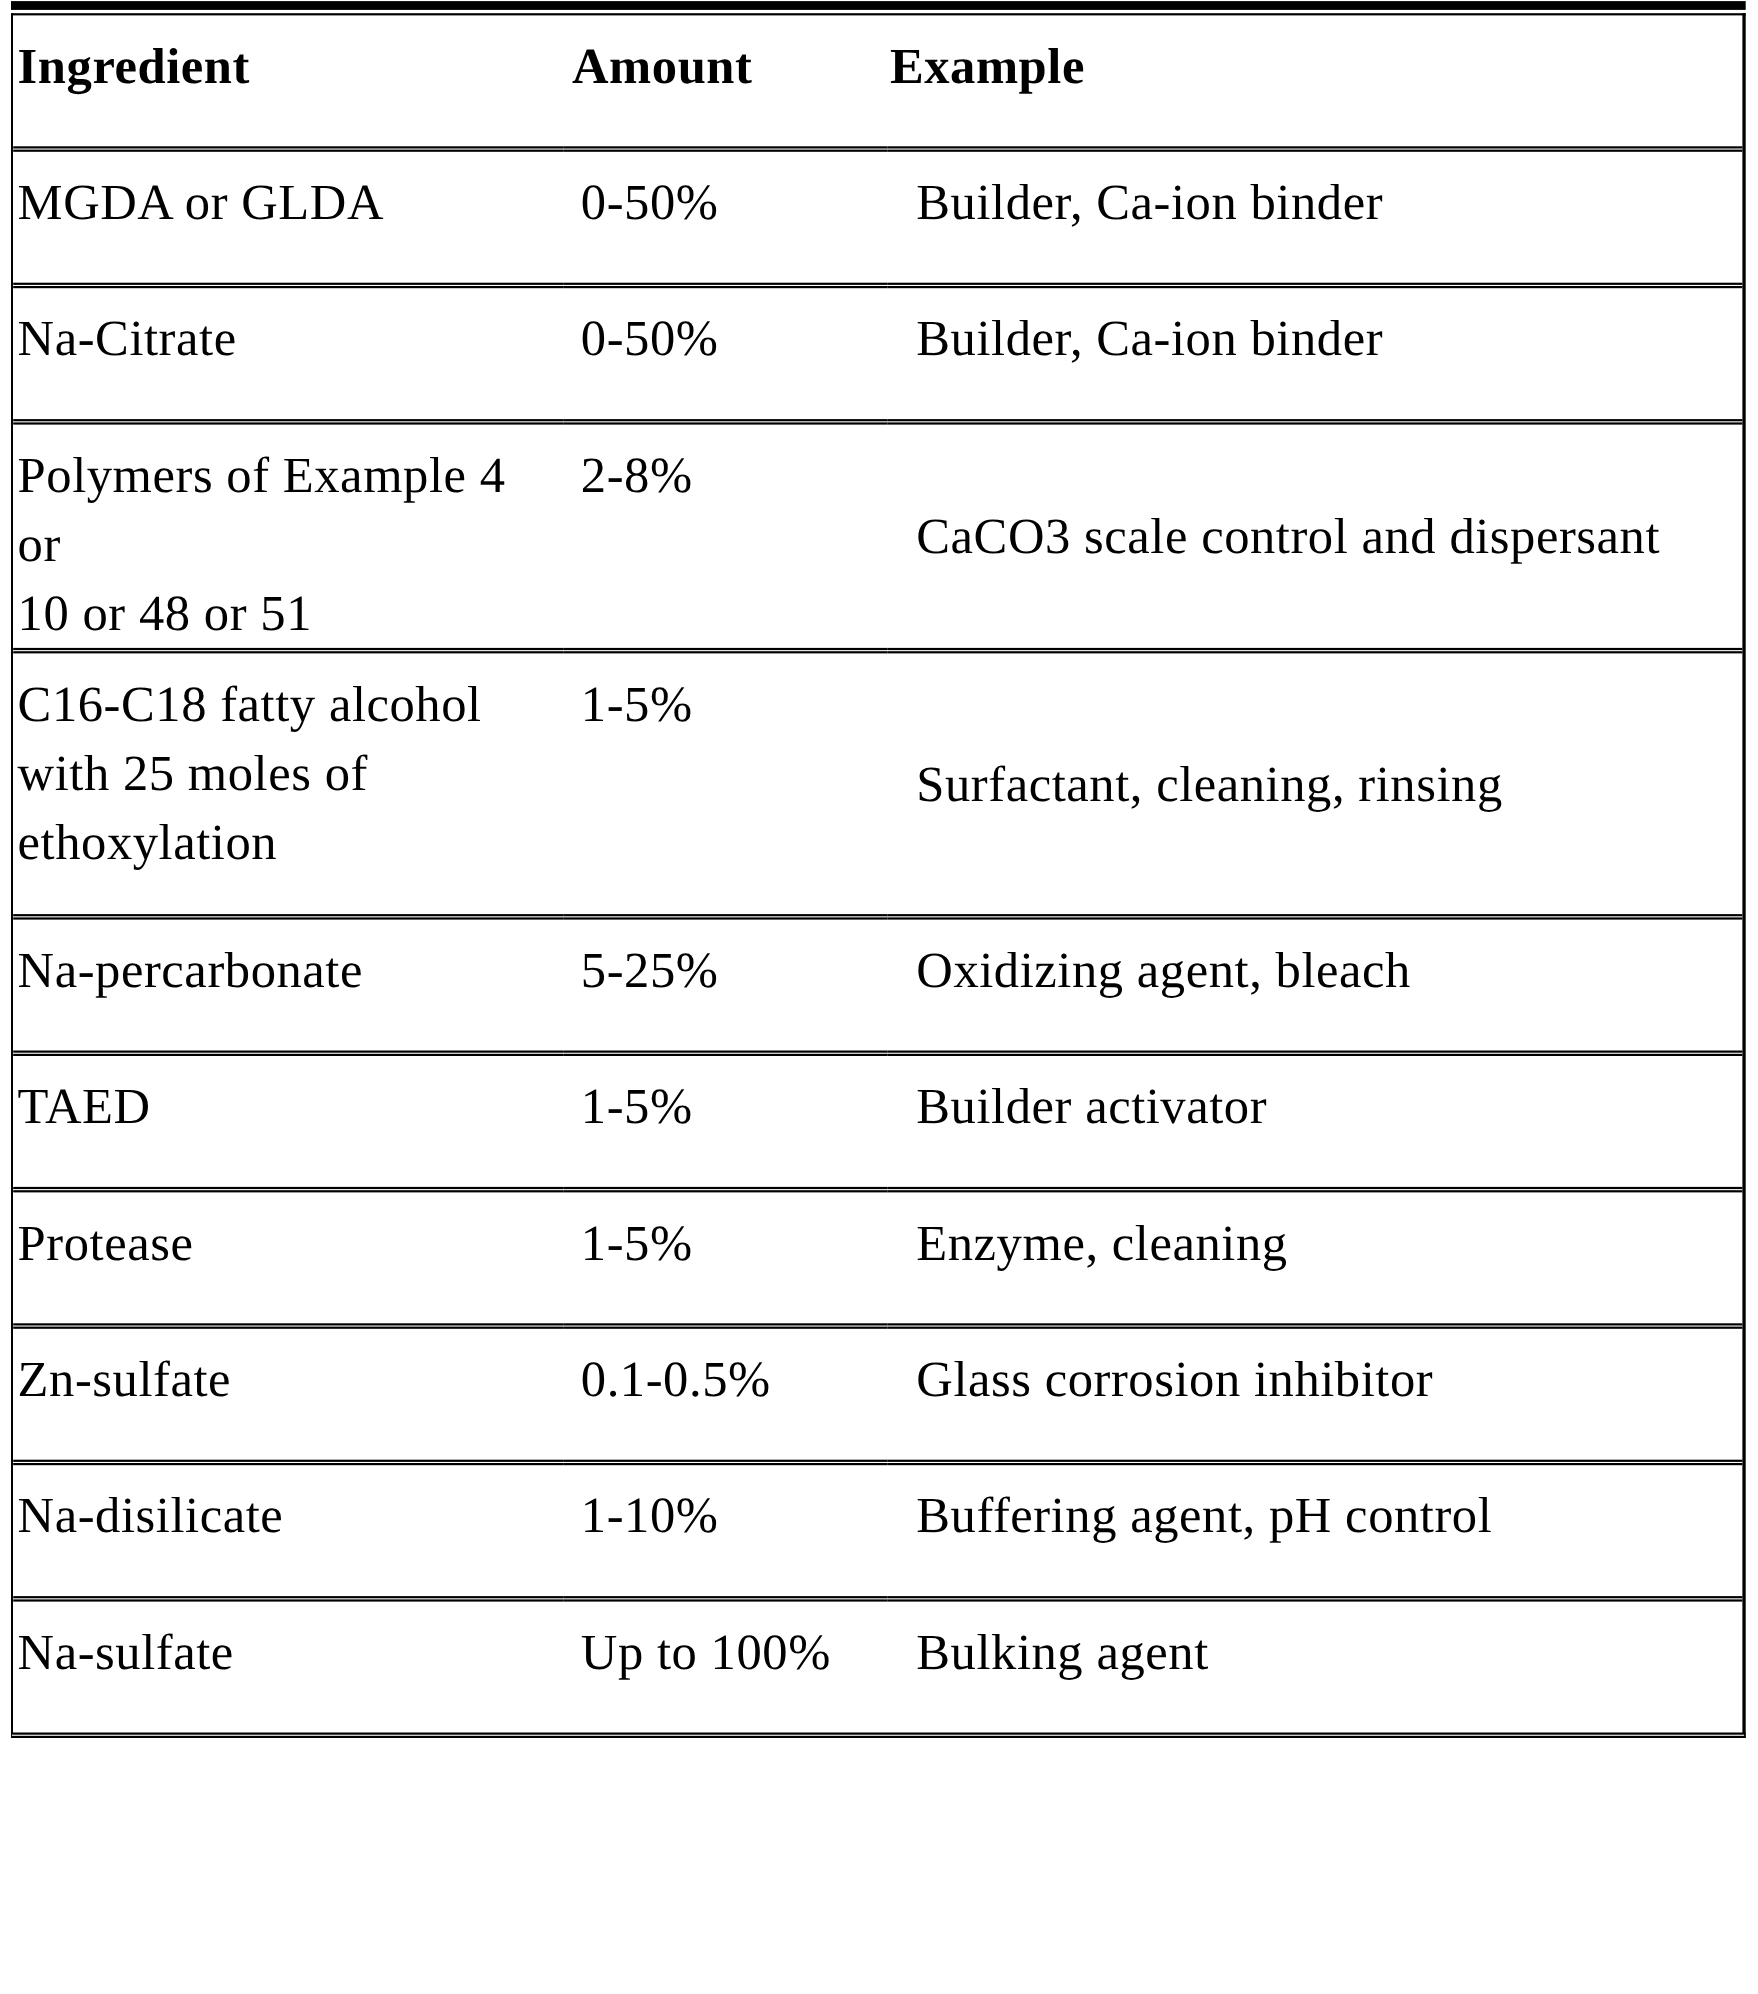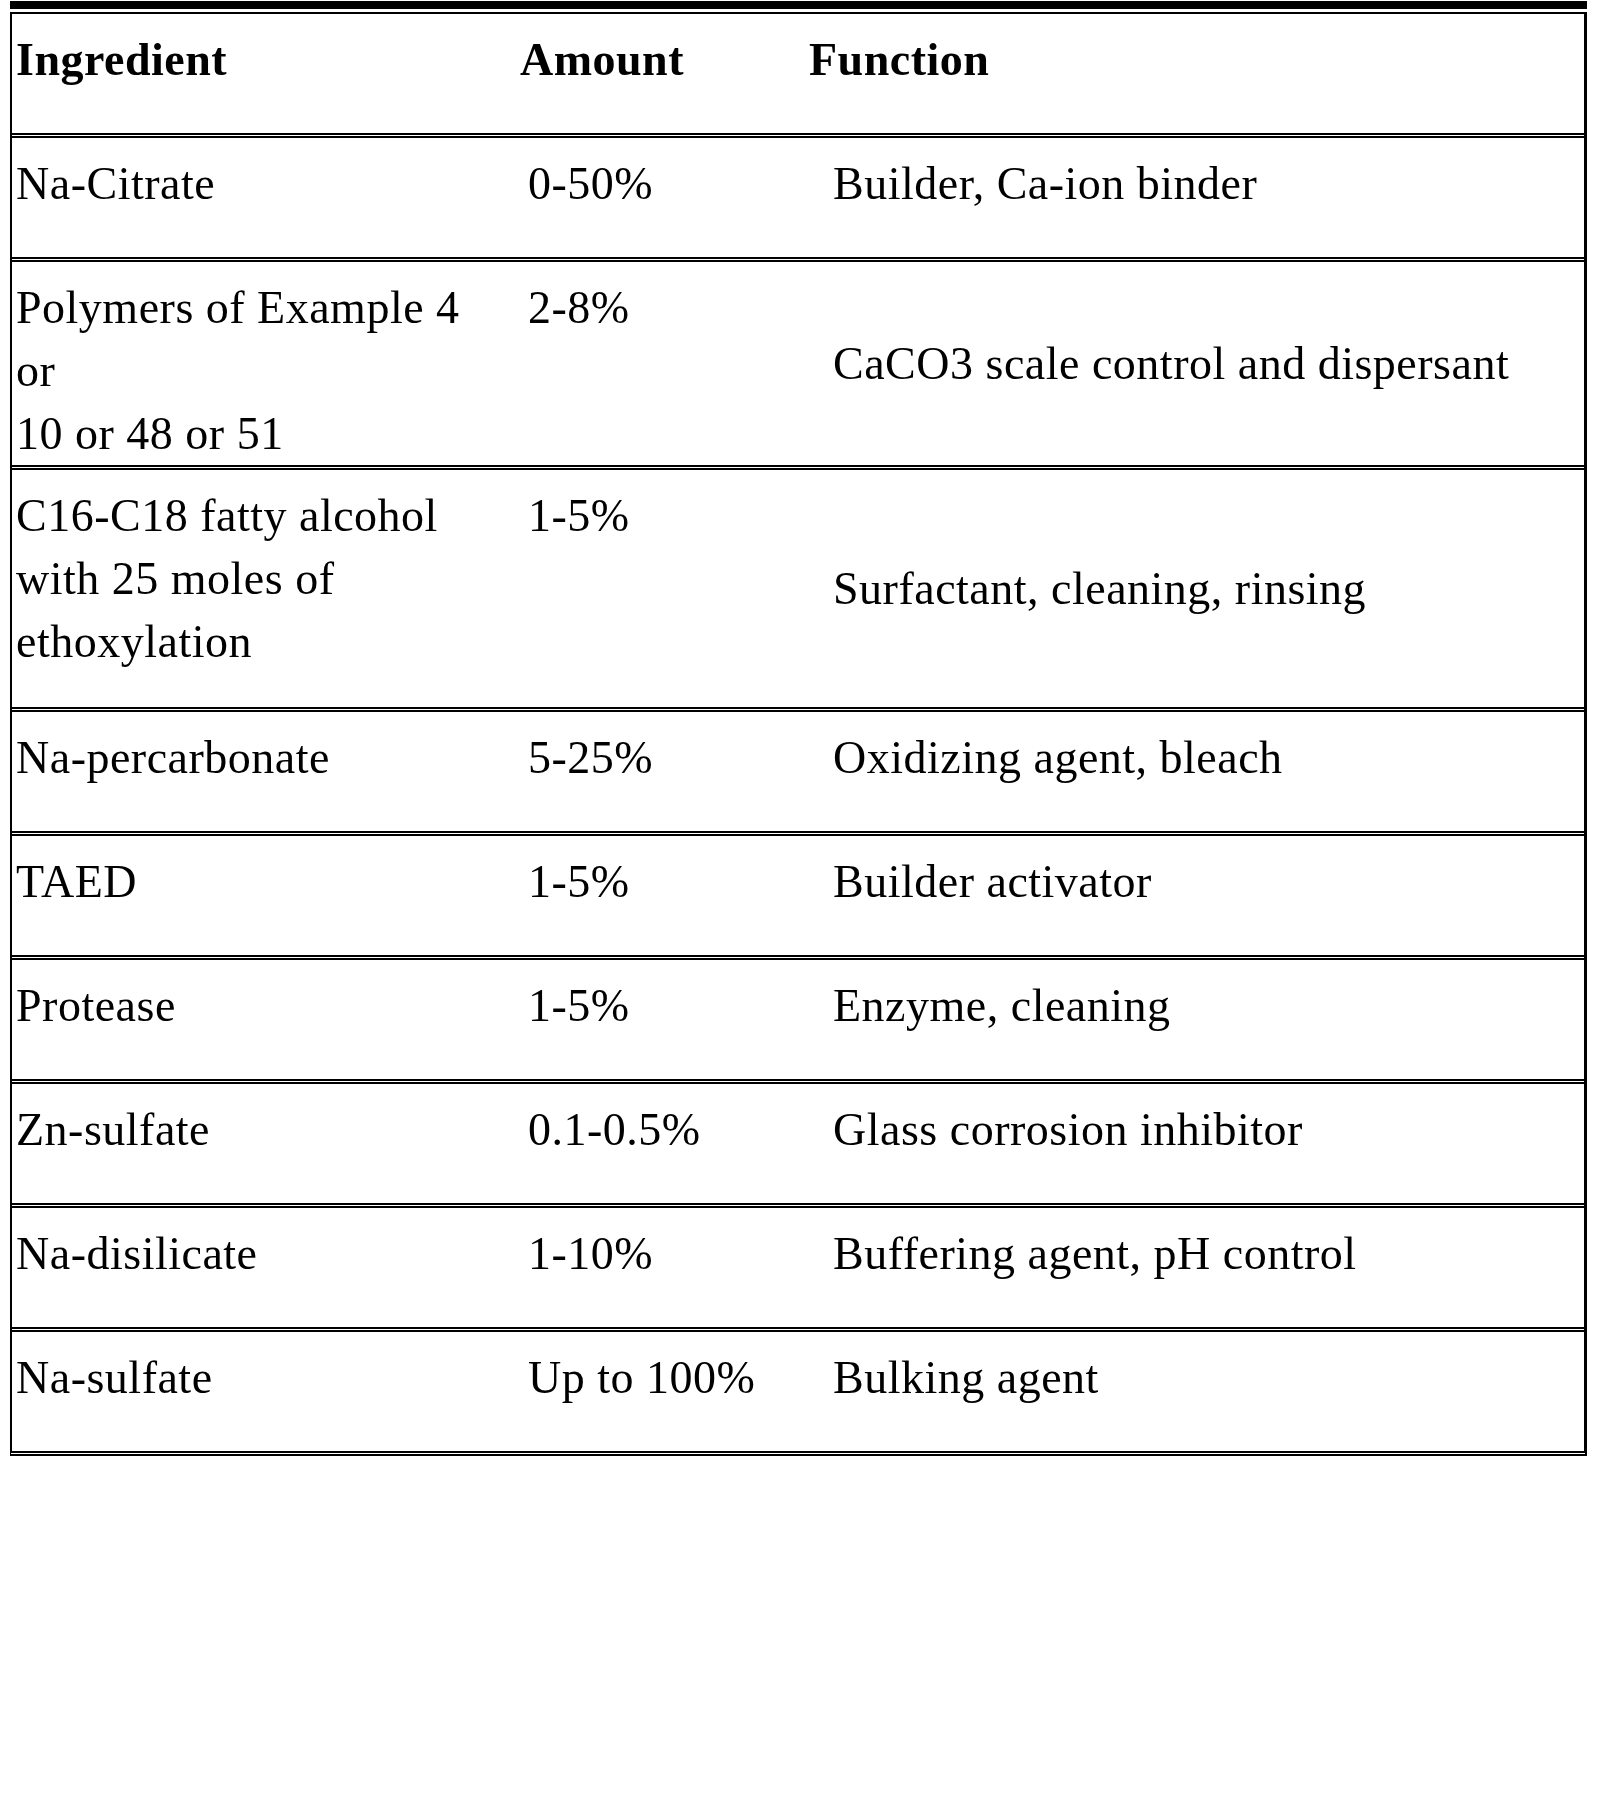--- a/index.html
+++ b/index.html
@@ -69,24 +69,29 @@
 </head>
 <body>
 
 <div class="page">
   <div class="table-wrap">
     <table class="ingredients">
       <thead>
         <tr class="h-hdr">
           <td class="c1">Ingredient</td>
           <td class="c2">Amount</td>
-          <td class="c3">Function</td>
+          <td class="c3">Example</td>
         </tr>
       </thead>
       <tbody>
+        <tr class="h-std">
+          <td class="c1">MGDA or GLDA</td>
+          <td class="c2">0-50%</td>
+          <td class="c3">Builder, Ca-ion binder</td>
+        </tr>
         <tr class="h-std">
           <td class="c1">Na-Citrate</td>
           <td class="c2">0-50%</td>
           <td class="c3">Builder, Ca-ion binder</td>
         </tr>
         <tr class="h-tall">
           <td class="c1">Polymers of Example 4 or
 10 or 48 or 51</td>
           <td class="c2">2-8%</td>
           <td class="c3 vmid">CaCO3 scale control and dispersant</td>

